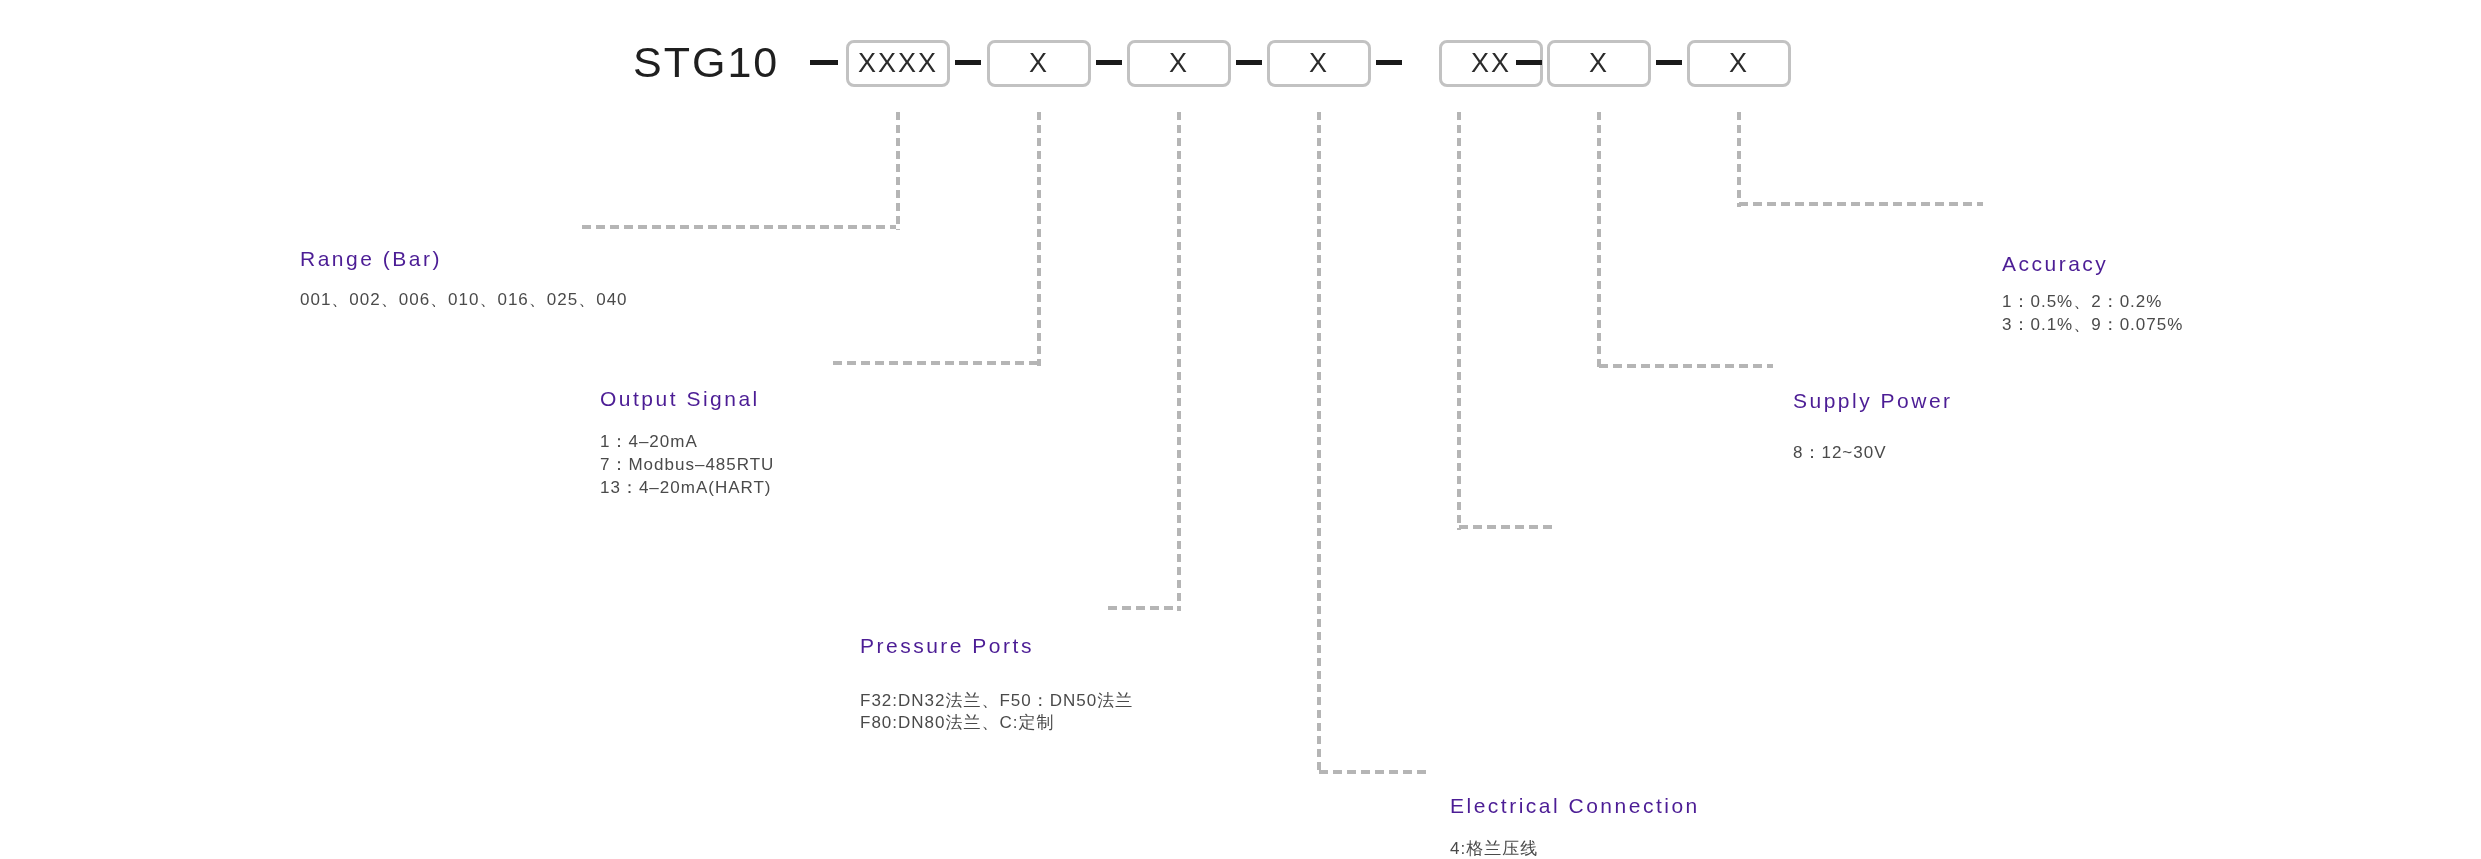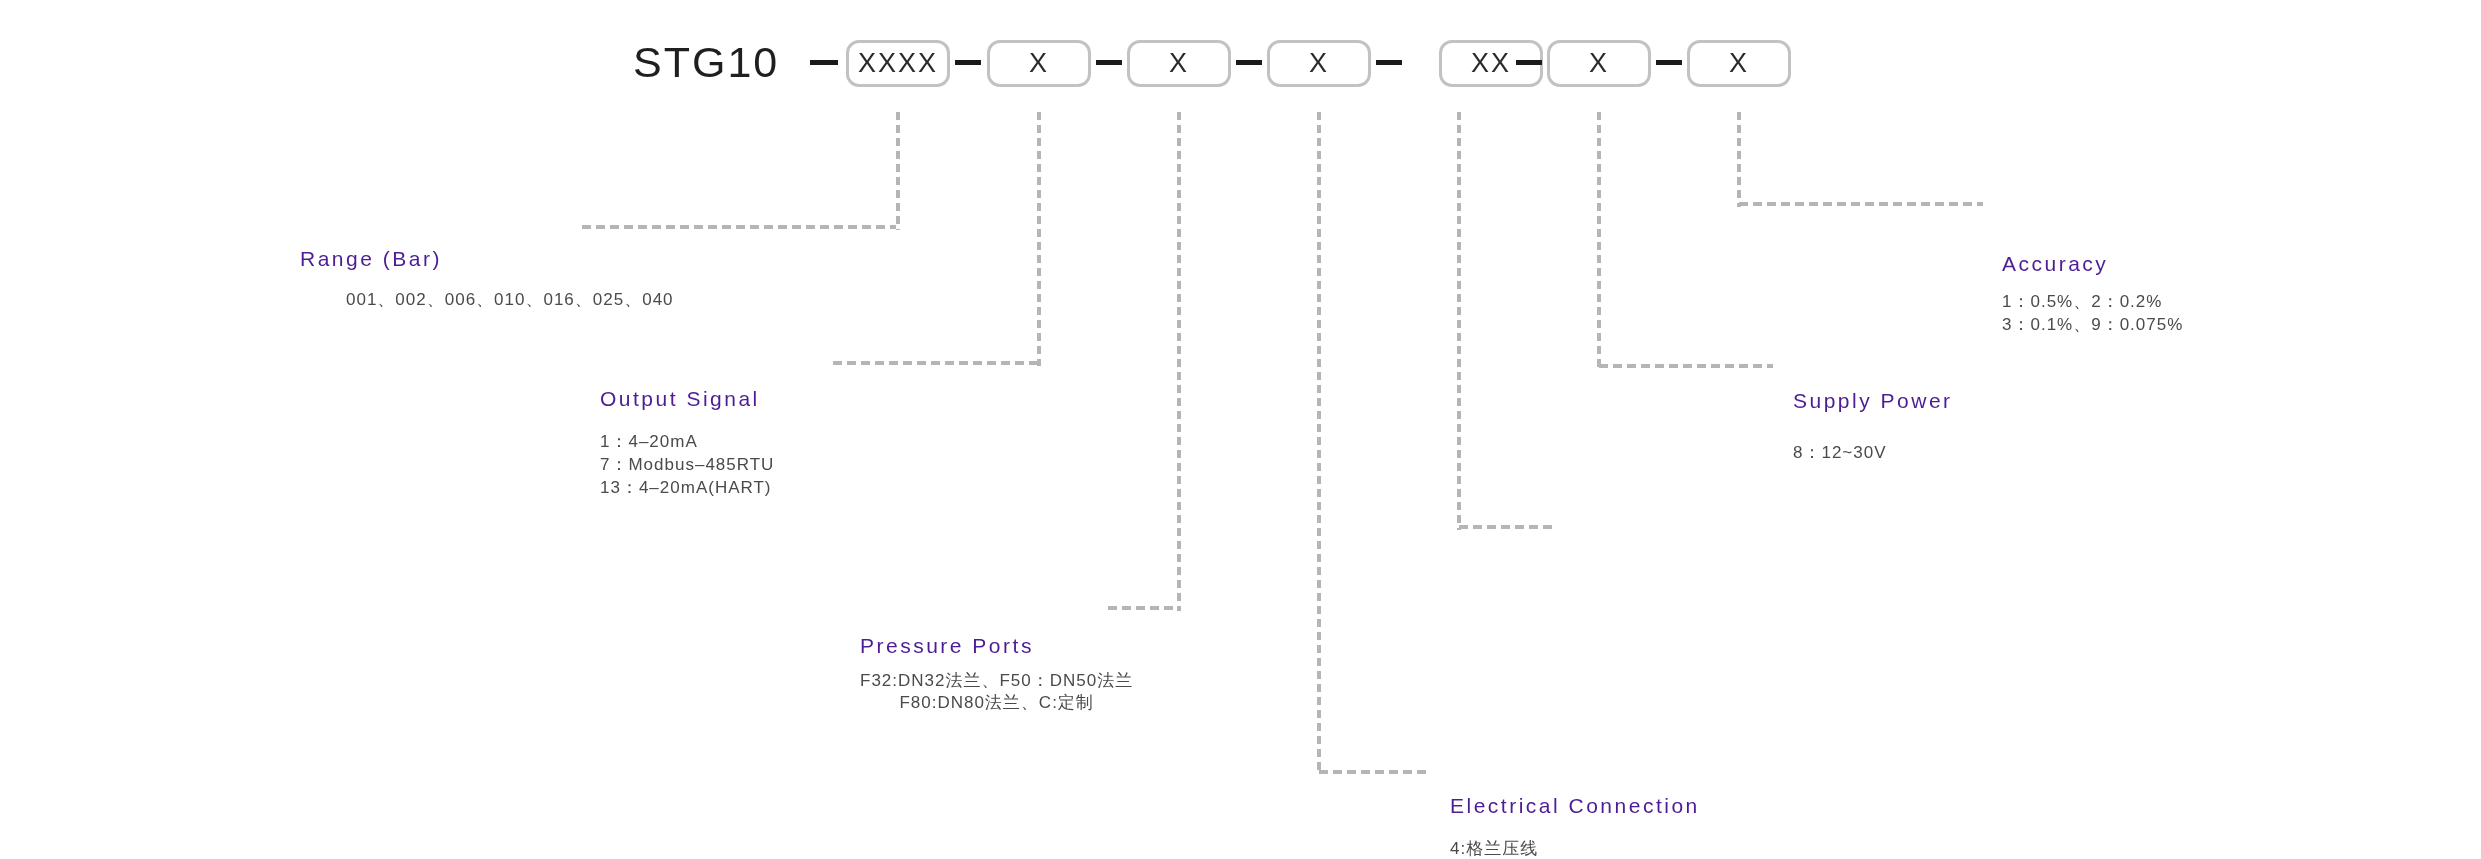--- a/index.html
+++ b/index.html
@@ -30,21 +30,21 @@
     color: #1f1f1f;
     white-space: nowrap;
   }
   .code-box {
     position: absolute;
     top: 40px;
     width: 98px;
     height: 41px;
     background: #ffffff;
     border: 3px solid #c2c2c2;
-    border-radius: 13px;
+    border-radius: 8px;
     display: flex;
     align-items: center;
     justify-content: center;
     font-size: 27px;
     letter-spacing: 2px;
     color: #2b2b2b;
     white-space: nowrap;
   }
   .code-sep {
     position: absolute;
@@ -119,37 +119,37 @@
   <div class="hline" style="left:582px;  top:225px; width:314px;"></div>
   <div class="hline" style="left:833px;  top:361px; width:204px;"></div>
   <div class="hline" style="left:1108px; top:606px; width:71px;"></div>
   <div class="hline" style="left:1319px; top:770px; width:110px;"></div>
   <div class="hline" style="left:1459px; top:525px; width:94px;"></div>
   <div class="hline" style="left:1599px; top:364px; width:174px;"></div>
   <div class="hline" style="left:1739px; top:202px; width:244px;"></div>
 
   <div class="field" style="left:300px; top:207px;">
     <div class="field-title">Range (Bar)</div>
-    <div class="field-lines" style="margin-top:13px;margin-left:46px;">
+    <div class="field-lines" style="margin-top:13px;">
       <div class="field-line">001、002、006、010、016、025、040</div>
     </div>
   </div>
 
   <div class="field" style="left:600px; top:347px;">
     <div class="field-title">Output Signal</div>
     <div class="field-lines" style="margin-top:15px;">
       <div class="field-line">1：4–20mA</div>
       <div class="field-line">7：Modbus–485RTU</div>
       <div class="field-line">13：4–20mA(HART)</div>
     </div>
   </div>
 
   <div class="field" style="left:860px; top:594px;">
     <div class="field-title">Pressure Ports</div>
-    <div class="field-lines" style="margin-top:8px; line-height:22px;text-align:center;">
+    <div class="field-lines" style="margin-top:28px; line-height:22px;">
       <div class="field-line">F32:DN32法兰、F50：DN50法兰</div>
       <div class="field-line">F80:DN80法兰、C:定制</div>
     </div>
   </div>
 
   <div class="field" style="left:1450px; top:754px;">
     <div class="field-title">Electrical Connection</div>
     <div class="field-lines" style="margin-top:15px;">
       <div class="field-line">4:格兰压线</div>
     </div>

